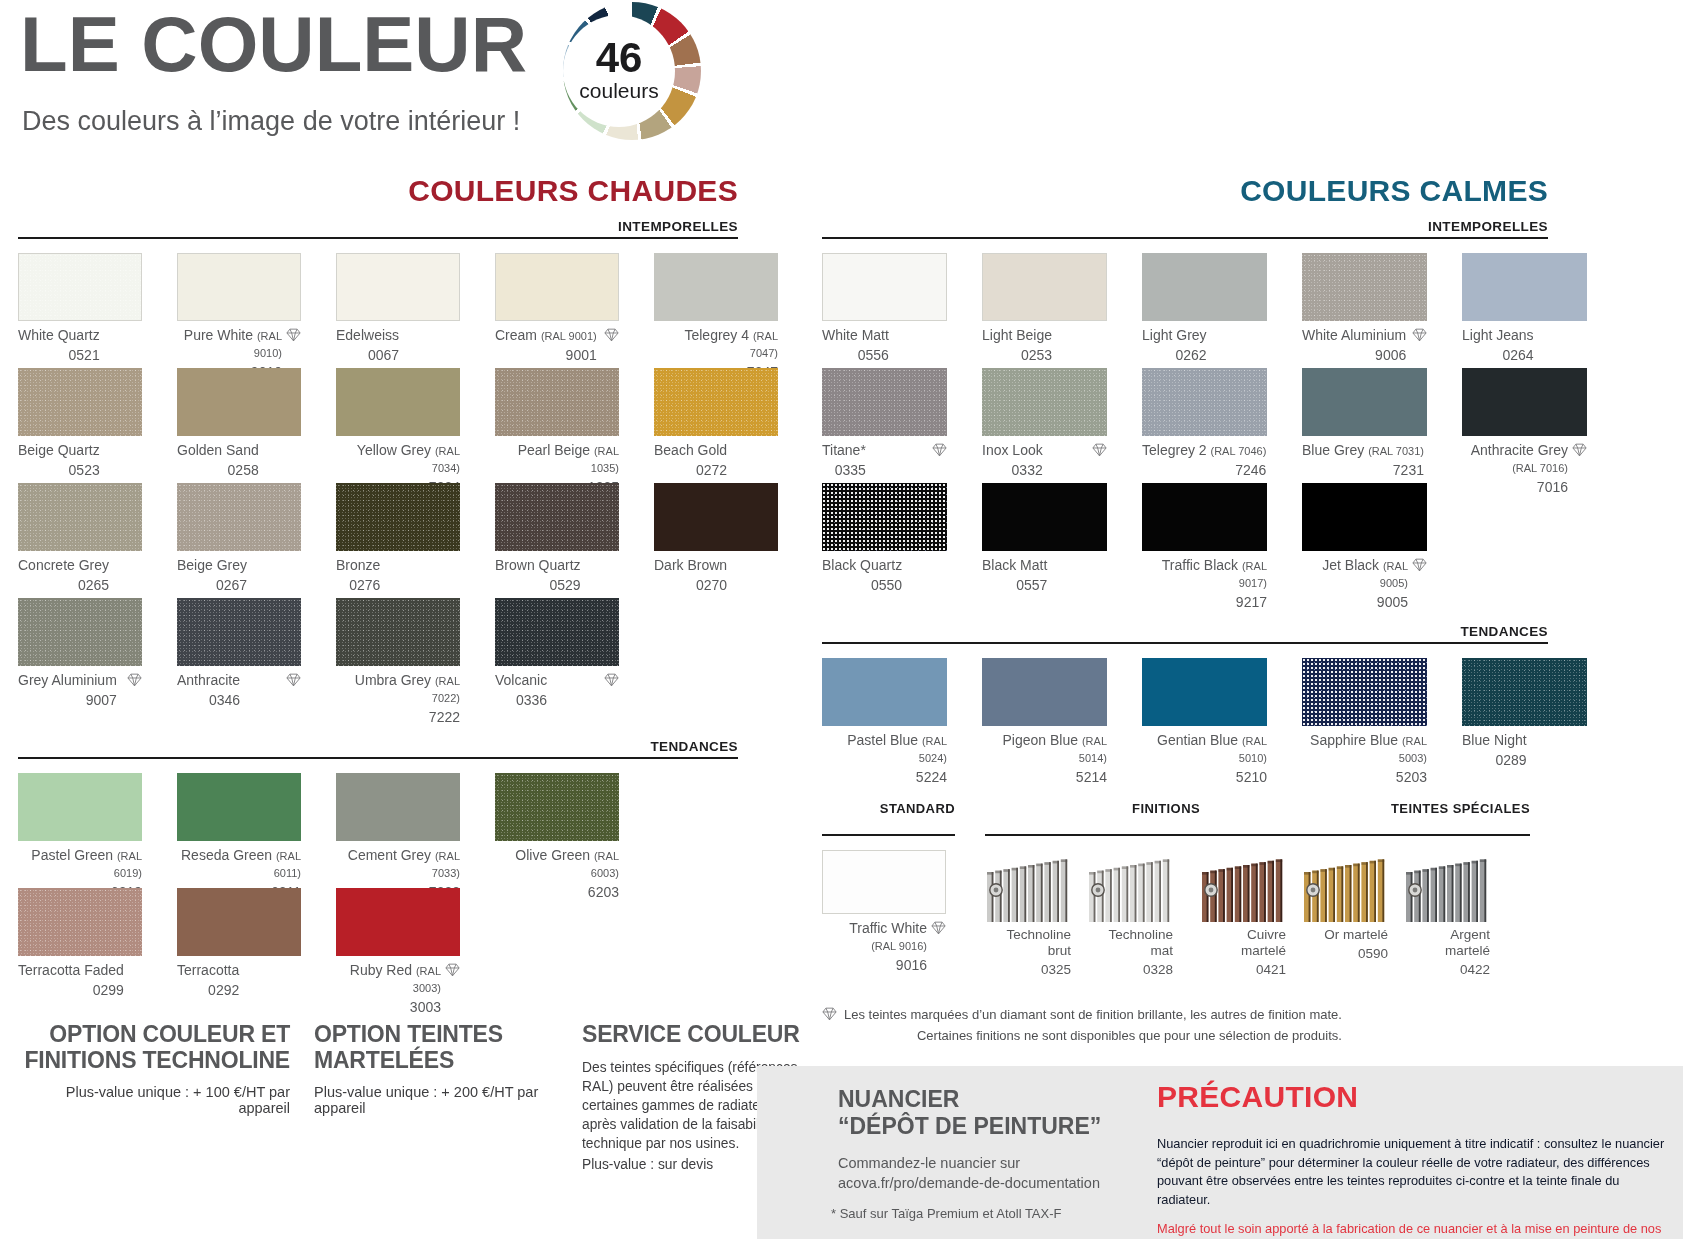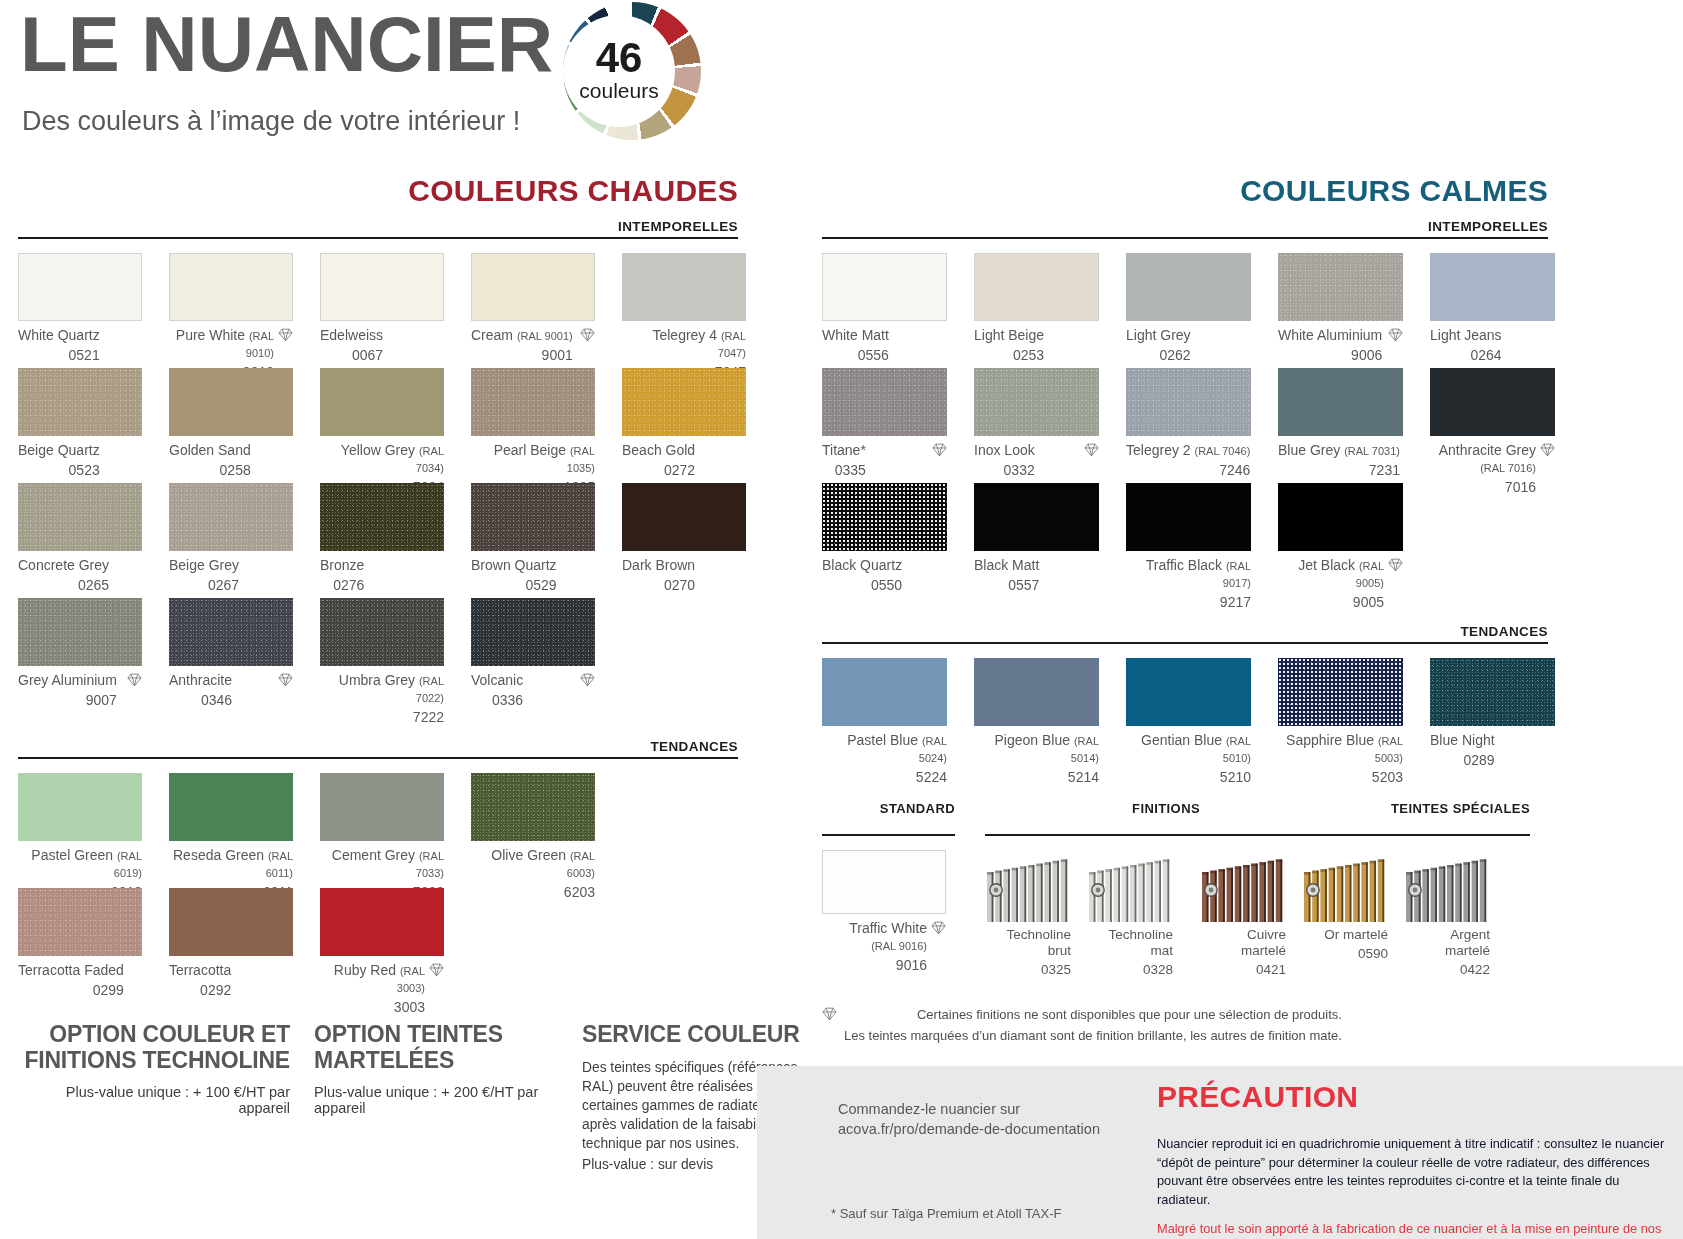--- a/index.html
+++ b/index.html
@@ -20,21 +20,21 @@
   
   .col{position:absolute;top:174px;text-align:right;}
   #col-chaudes{left:18px;width:720px;}
   #col-calmes{left:822px;width:726px;}
   .col h2{margin:0 0 12px;font-size:30px;font-weight:700;letter-spacing:.3px;line-height:1.1;}
   #col-chaudes h2{color:#a21f2d;}
   #col-calmes h2{color:#155f7c;}
   .group-label{font-size:13.5px;font-weight:700;color:#1d1d1f;letter-spacing:.4px;
                border-bottom:2px solid #1a1a1a;padding-bottom:3px;margin-bottom:14px;}
   .group-label.mt{margin-top:26px;}
-  .grid-row{display:grid;column-gap:27px;}
+  .grid-row{display:grid;column-gap:35px;}
   #col-chaudes .grid-row{grid-template-columns:repeat(5,124px);}
   #col-calmes .grid-row{grid-template-columns:repeat(5,125px);}
   .cell{height:115px;}
   .sw{height:68px;width:100%;}
   .sw.bordered{box-shadow:inset 0 0 0 1px #d3d3cd;}
   .speckle{background-image:radial-gradient(rgba(255,255,255,.42) .6px,transparent 1px),
                             radial-gradient(rgba(255,255,255,.25) .5px,transparent .9px);
            background-size:5px 5px,3px 3px;background-position:0 0,2px 1px;}
   .speckle.strong{background-image:radial-gradient(rgba(255,255,255,.95) .7px,transparent 1.05px),
                                    radial-gradient(rgba(205,215,255,.5) .5px,transparent .9px);
@@ -84,21 +84,21 @@
   .precaution{position:absolute;left:400px;top:14px;width:512px;}
   .precaution h3{margin:0;font-size:30px;font-weight:700;color:#e5333f;letter-spacing:.3px;}
   .prec-text{margin-top:21px;font-size:12.8px;line-height:1.45;color:#0f172a;}
   .prec-warn{margin-top:11px;font-size:12.8px;line-height:1.45;color:#e23540;}
 </style>
 </head>
 <body>
 
 <div class="page">
 
-  <h1 class="h1">LE NUANCIER</h1>
+  <h1 class="h1">LE COULEUR</h1>
   <p class="subtitle">Des couleurs à l’image de votre intérieur !</p>
 
   <div class="badge" id="badge" style="background: conic-gradient(rgb(27, 69, 84) -20deg, rgb(27, 69, 84) 22deg, rgb(255, 255, 255) 22deg, rgb(255, 255, 255) 25deg, rgb(181, 36, 44) 25deg, rgb(181, 36, 44) 55deg, rgb(255, 255, 255) 55deg, rgb(255, 255, 255) 58deg, rgb(160, 113, 79) 58deg, rgb(160, 113, 79) 83deg, rgb(255, 255, 255) 83deg, rgb(255, 255, 255) 86deg, rgb(199, 164, 154) 86deg, rgb(199, 164, 154) 109deg, rgb(255, 255, 255) 109deg, rgb(255, 255, 255) 112deg, rgb(195, 148, 64) 112deg, rgb(195, 148, 64) 142deg, rgb(255, 255, 255) 142deg, rgb(255, 255, 255) 145deg, rgb(179, 164, 126) 145deg, rgb(179, 164, 126) 172deg, rgb(255, 255, 255) 172deg, rgb(255, 255, 255) 175deg, rgb(235, 230, 214) 175deg, rgb(235, 230, 214) 202deg, rgb(255, 255, 255) 202deg, rgb(255, 255, 255) 205deg, rgb(207, 226, 203) 205deg, rgb(207, 226, 203) 232deg, rgb(255, 255, 255) 232deg, rgb(255, 255, 255) 235deg, rgb(99, 144, 95) 235deg, rgb(99, 144, 95) 262deg, rgb(255, 255, 255) 262deg, rgb(255, 255, 255) 265deg, rgb(143, 176, 198) 265deg, rgb(143, 176, 198) 292deg, rgb(255, 255, 255) 292deg, rgb(255, 255, 255) 295deg, rgb(43, 94, 128) 295deg, rgb(43, 94, 128) 317deg, rgb(255, 255, 255) 317deg, rgb(255, 255, 255) 320deg, rgb(18, 38, 63) 320deg, rgb(18, 38, 63) 337deg, rgb(255, 255, 255) 337deg, rgb(255, 255, 255) 340deg);">
     <div class="badge-inner">
       <span class="badge-num">46</span>
       <span class="badge-lbl">couleurs</span>
     </div>
   </div>
 
   <section class="col" id="col-chaudes">
@@ -844,22 +844,22 @@
 
     <div class="note">
       <span id="note-dia"><svg class="dia" viewBox="0 0 20 18">
             <g fill="none" stroke="#7e7e80" stroke-width="1.2">
               <path d="M5.2 1.2 H14.8 L18.8 6.3 L10 16.8 L1.2 6.3 Z"></path>
               <path d="M1.2 6.3 H18.8"></path>
               <path d="M5.2 1.2 L7.6 6.3 L10 16.8 L12.4 6.3 L14.8 1.2"></path>
             </g>
           </svg></span>
       <div class="note-lines">
+        <div>Les teintes marquées d’un diamant sont de finition brillante, les autres de finition mate.</div>
         <div>Certaines finitions ne sont disponibles que pour une sélection de produits.</div>
-        <div>Les teintes marquées d’un diamant sont de finition brillante, les autres de finition mate.</div>
       </div>
     </div>
   </section>
 
   <div class="options">
     <div class="opt opt1">
       <h3>OPTION COULEUR ET FINITIONS TECHNOLINE</h3>
       <p>Plus-value unique : + 100 €/HT par appareil</p>
     </div>
     <div class="opt opt2">
@@ -868,20 +868,24 @@
     </div>
     <div class="opt opt3">
       <h3>SERVICE COULEUR</h3>
       <p>Des teintes spécifiques (références RAL) peuvent être réalisées sur certaines gammes de radiateurs, après validation de la faisabilité technique par nos usines.</p>
       <p class="pv">Plus-value : sur devis</p>
     </div>
   </div>
 
   <div class="panel">
     <div class="nuancier">
+      <h3>
+        <span>NUANCIER</span><br>
+        <span>“DÉPÔT DE PEINTURE”</span>
+      </h3>
       <div class="cmd">
         <div>Commandez-le nuancier sur</div>
         <div>acova.fr/pro/demande-de-documentation</div>
       </div>
     </div>
     <div class="footnote">* Sauf sur Taïga Premium et Atoll TAX-F</div>
     <div class="precaution">
       <h3>PRÉCAUTION</h3>
       <div class="prec-text">Nuancier reproduit ici en quadrichromie uniquement à titre indicatif : consultez le nuancier “dépôt de peinture” pour déterminer la couleur réelle de votre radiateur, des différences pouvant être observées entre les teintes reproduites ci-contre et la teinte finale du radiateur.</div>
       <div class="prec-warn">Malgré tout le soin apporté à la fabrication de ce nuancier et à la mise en peinture de nos radiateurs, de légères différences d’aspect peuvent être observées suivant les séries de radiateurs en fabrication, ou bien par rapport à d’autres supports de références couleurs (céramique, papier, métal…).</div>

